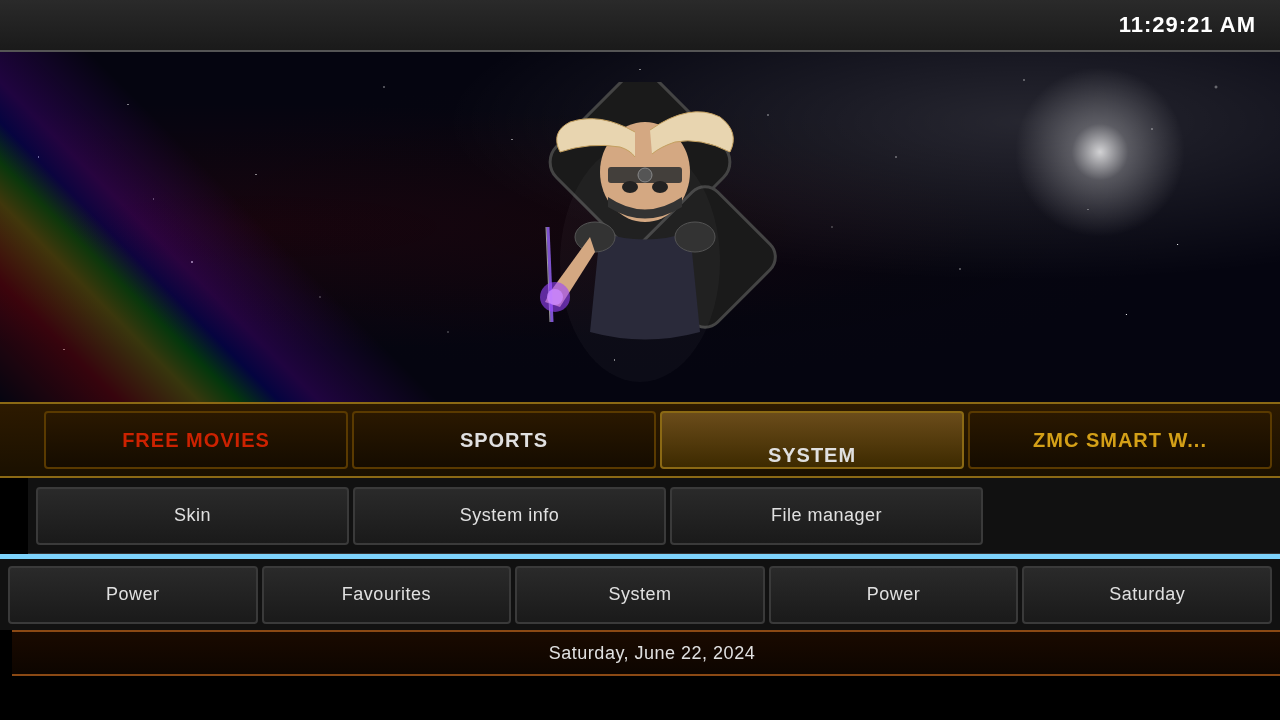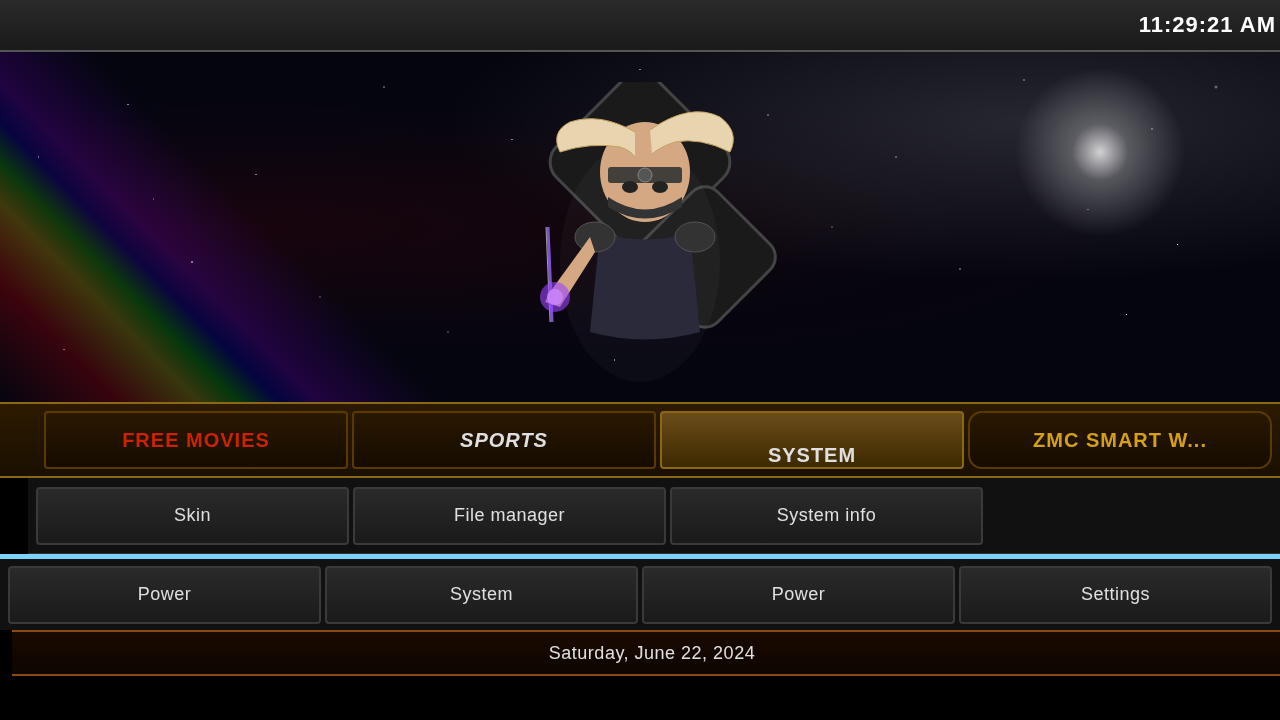--- a/index.html
+++ b/index.html
@@ -14,21 +14,21 @@
 
     
     #time-bar {
       width: 100%;
       height: 52px;
       background: linear-gradient(180deg, #2a2a2a 0%, #1a1a1a 100%);
       border-bottom: 2px solid #555;
       display: flex;
       align-items: center;
       justify-content: flex-end;
-      padding-right: 4px;
+      padding-right: 24px;
     }
 
     #time-display {
       color: #fff;
       font-size: 22px;
       font-weight: bold;
       letter-spacing: 1px;
     }
 
     
@@ -169,26 +169,24 @@
       background: linear-gradient(180deg, #2a1800 0%, #150c00 100%);
     }
 
     .nav-tab.red-text {
       color: #cc2200;
       margin-left: 36px;
     }
 
     .nav-tab.white-text {
       color: #e0e0e0;
-      font-style: italic;
     }
 
     .nav-tab.gold-text {
       color: #d4a017;
-      border-radius: 14px;
     }
 
     .nav-tab.active {
       background: linear-gradient(180deg, #6b4c1a 0%, #3d2a00 100%);
       border-color: #8B6914;
       color: #e0e0e0;
       align-items: flex-end;
     }
 
     
@@ -319,38 +317,41 @@
   <div class="nav-tab gold-text">
     <span>ZMC SMART W...</span>
   </div>
 </div>
 
 <div id="action-row-1">
   <div class="action-btn">
     <span>Skin</span>
   </div>
   <div class="action-btn">
+    <span>System info</span>
+  </div>
+  <div class="action-btn">
     <span>File manager</span>
   </div>
-  <div class="action-btn">
-    <span>System info</span>
-  </div>
   <div class="action-btn empty"></div>
 </div>
 
 <div id="action-row-2">
   <div class="action-btn">
     <span>Power</span>
   </div>
   <div class="action-btn">
+    <span>Favourites</span>
+  </div>
+  <div class="action-btn">
     <span>System</span>
   </div>
   <div class="action-btn">
     <span>Power</span>
   </div>
   <div class="action-btn">
-    <span>Settings</span>
+    <span>Saturday</span>
   </div>
 </div>
 
 <div id="date-bar">
   <span id="date-display">Saturday, June 22, 2024</span>
 </div>
 
 </body></html>

